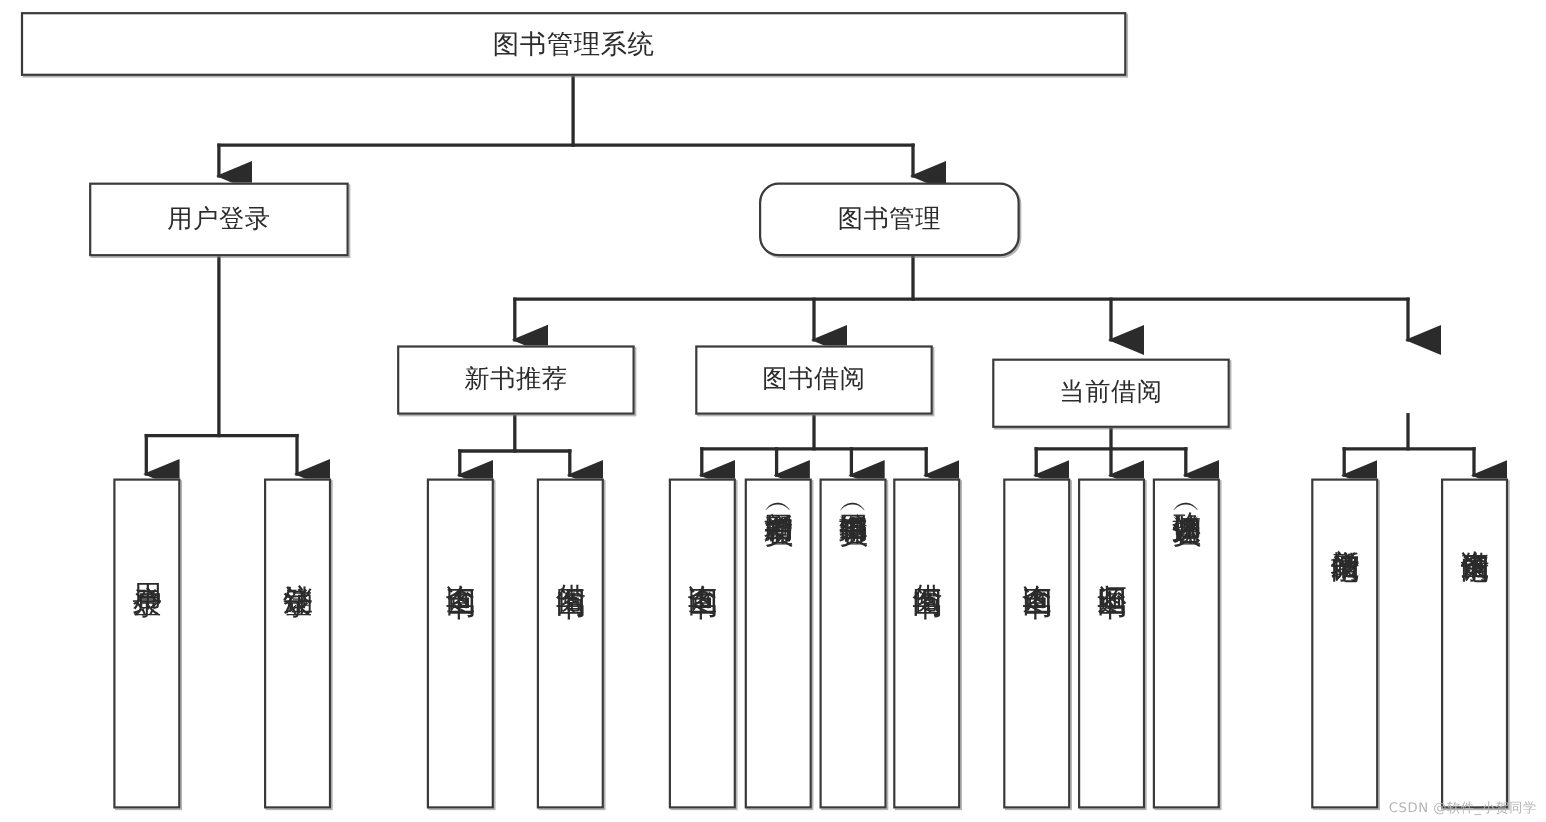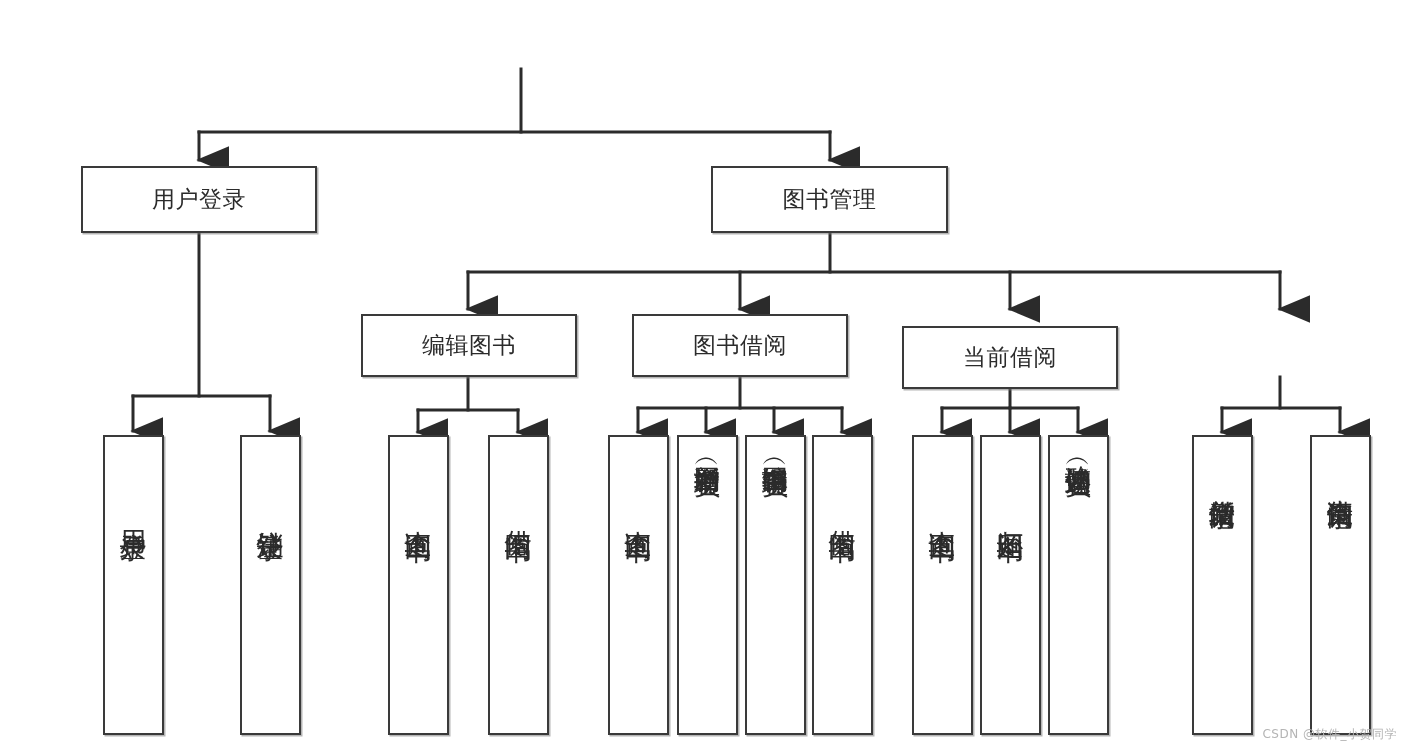--- a/index.html
+++ b/index.html
@@ -125,31 +125,34 @@
       <path d="M 1010 408 L 1010 432" marker-end="url(#arrow)"></path>
       <path d="M 1078 408 L 1078 432" marker-end="url(#arrow)"></path>
 
       <path d="M 1280 377 L 1280 408"></path>
       <path d="M 1222 408 L 1340 408"></path>
       <path d="M 1222 408 L 1222 432" marker-end="url(#arrow)"></path>
       <path d="M 1340 408 L 1340 432" marker-end="url(#arrow)"></path>
     </g>
   </svg>
 
+  <div class="node h root" style="left:19px; top:11px; width:1005px; height:58px;">
+    <span class="lbl">图书管理系统</span>
+  </div>
 
   <div class="node h" style="left:81px; top:166px; width:236px; height:67px;">
     <span class="lbl">用户登录</span>
   </div>
 
-  <div class="node h" style="left:711px; top:166px; width:237px; height:67px;">
+  <div class="node h" style="left:690px; top:166px; width:237px; height:67px;border-radius:18px;">
     <span class="lbl">图书管理</span>
   </div>
 
   <div class="node h" style="left:361px; top:314px; width:216px; height:63px;">
-    <span class="lbl">编辑图书</span>
+    <span class="lbl">新书推荐</span>
   </div>
 
   <div class="node h" style="left:632px; top:314px; width:216px; height:63px;">
     <span class="lbl">图书借阅</span>
   </div>
 
   <div class="node h" style="left:902px; top:326px; width:216px; height:63px;">
     <span class="lbl">当前借阅</span>
   </div>
 

